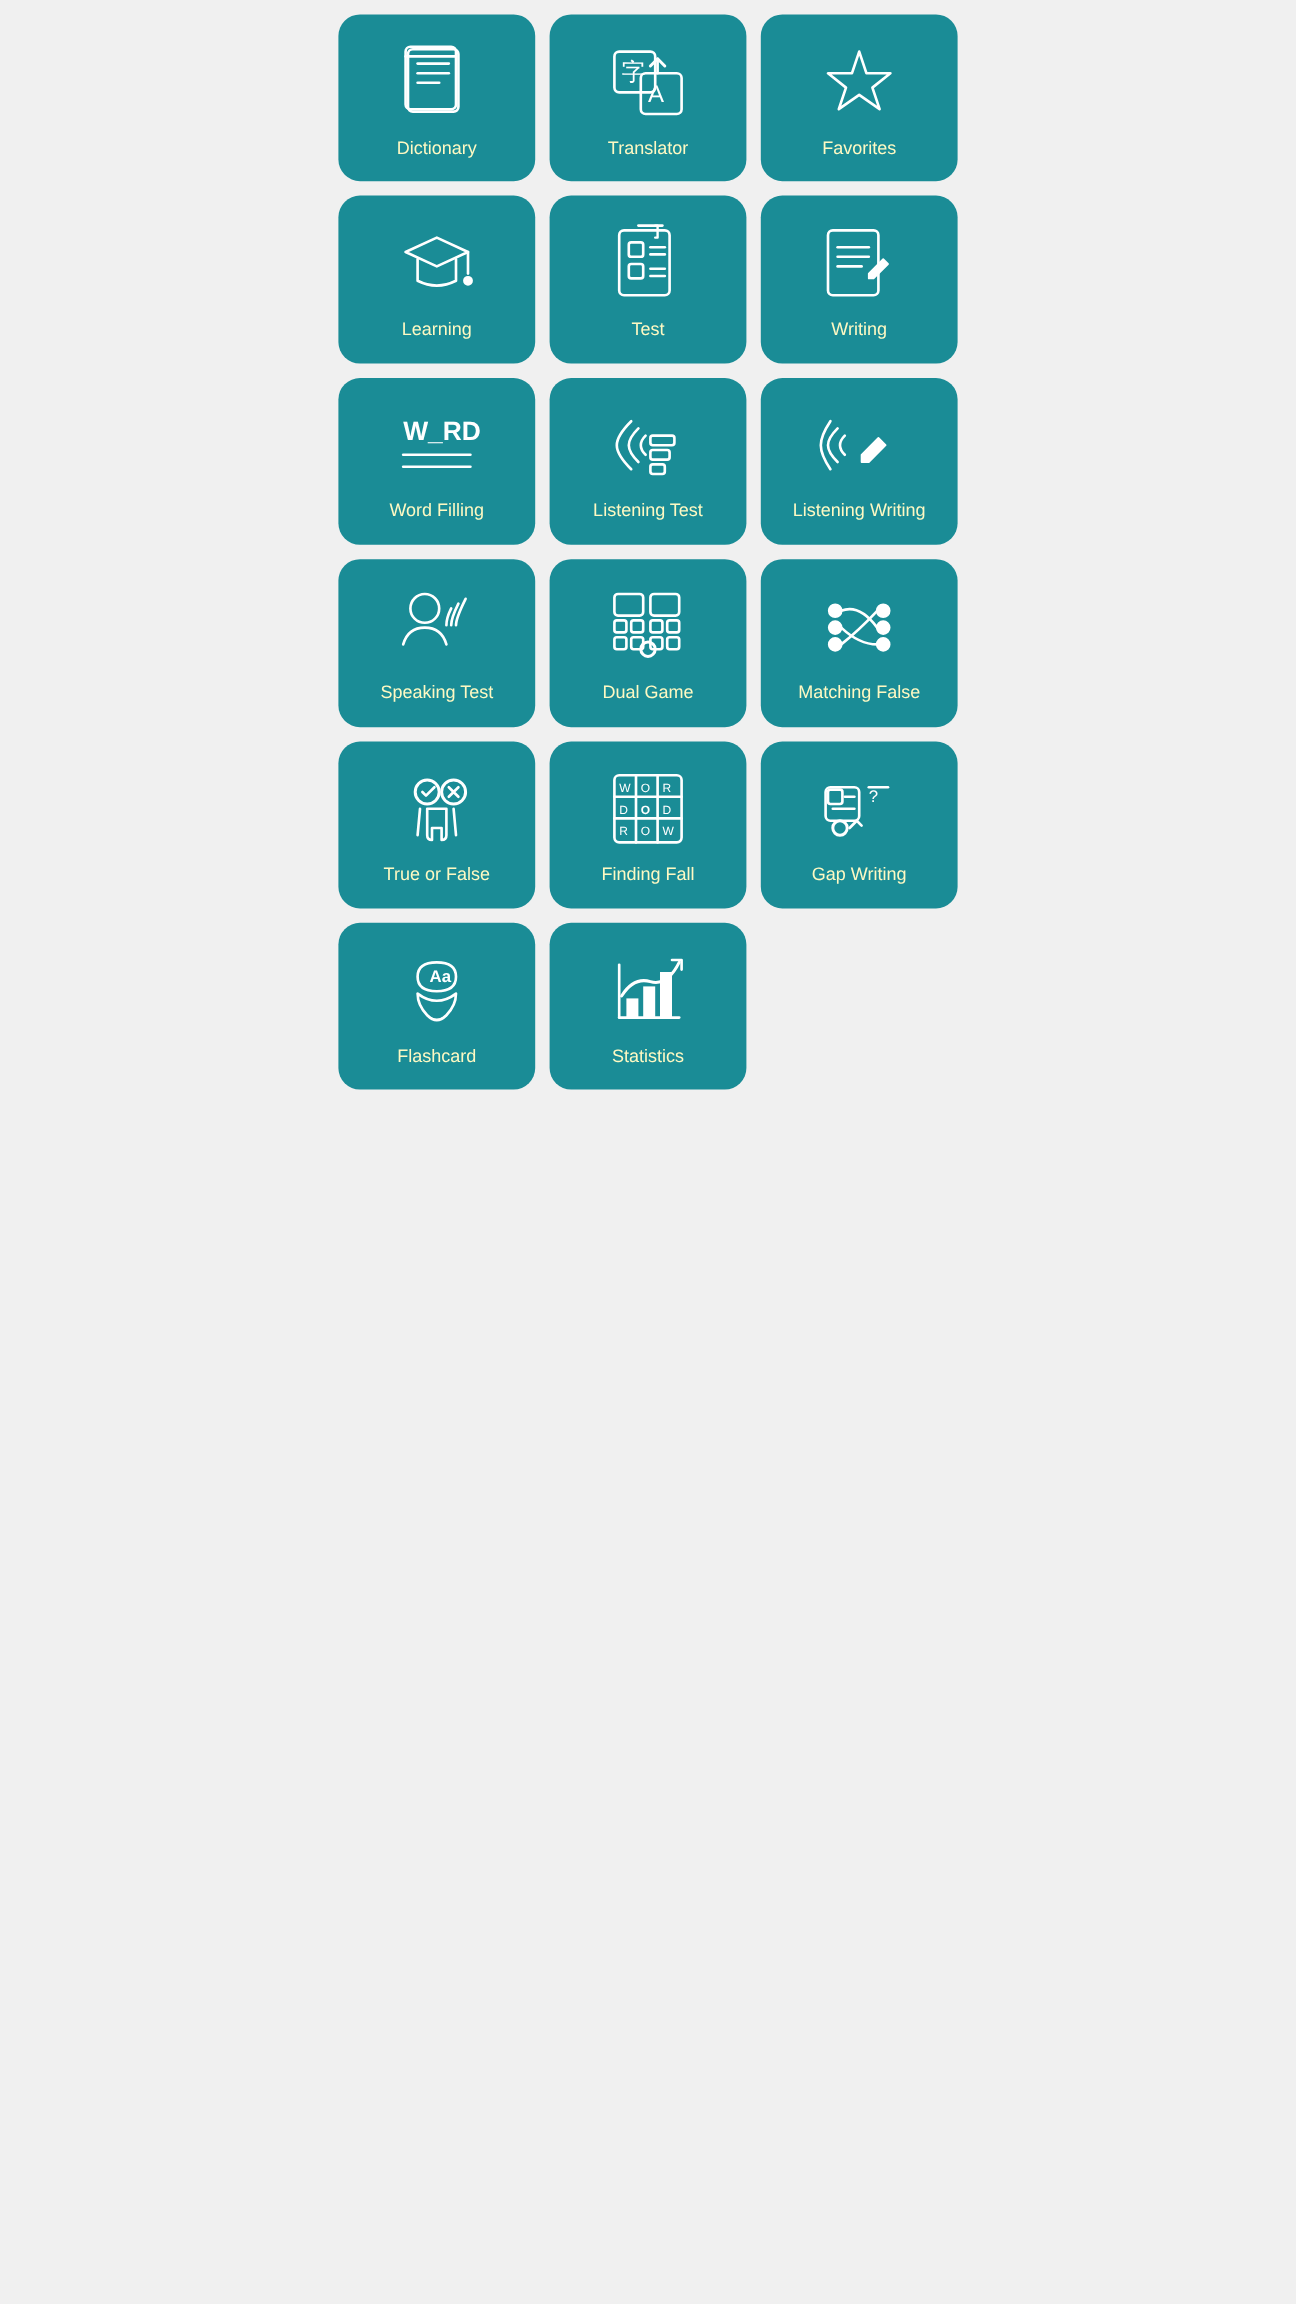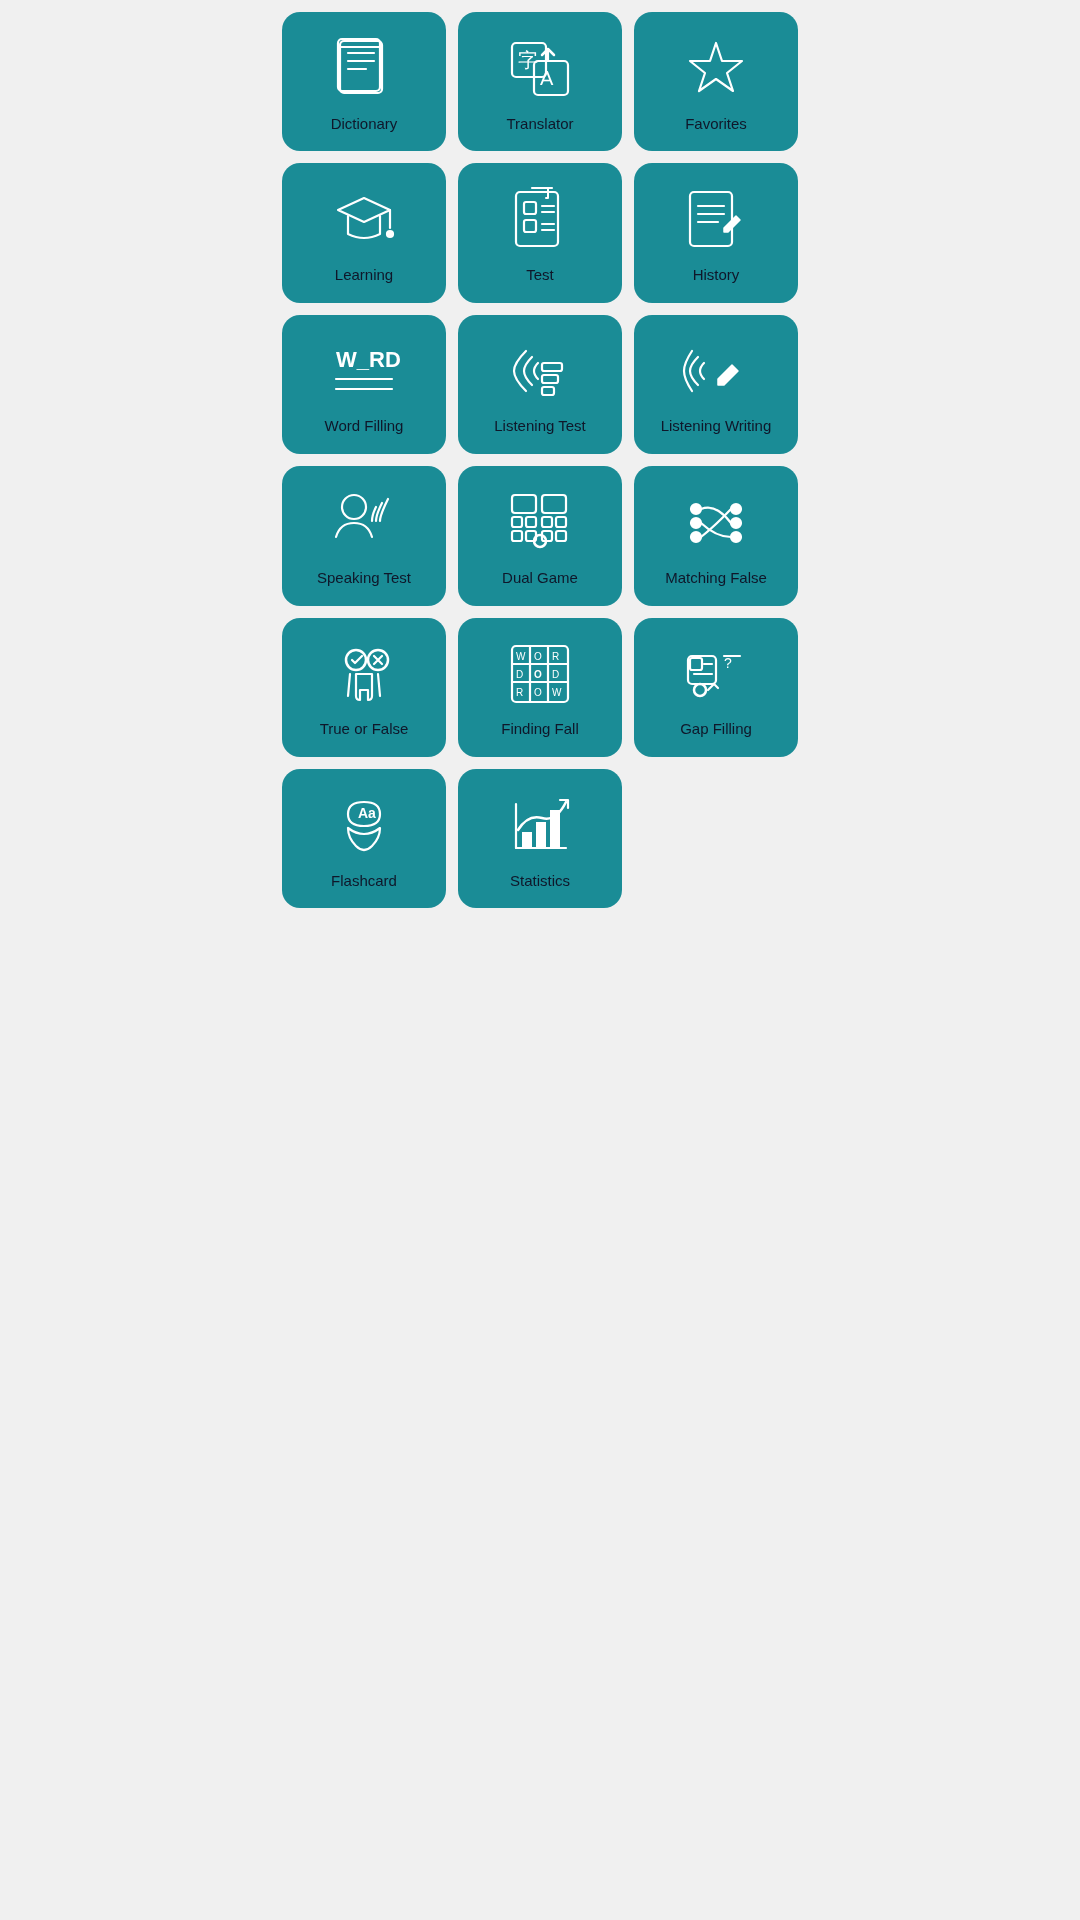--- a/index.html
+++ b/index.html
@@ -40,21 +40,21 @@
     .tile-icon svg {
       width: 72px;
       height: 72px;
       fill: none;
       stroke: white;
       stroke-width: 2.2;
       stroke-linecap: round;
       stroke-linejoin: round;
     }
     .tile-label {
-      color: #0f172a;
+      color: #fef9c3;
       font-size: 15px;
       font-weight: 500;
       line-height: 1.2;
     }
   </style>
 </head>
 <body>
 
 <div class="grid">
 <div class="tile">
@@ -121,21 +121,21 @@
     <div class="tile">
       <div class="tile-icon">
         <svg viewBox="0 0 72 72">
           <rect x="10" y="8" width="42" height="54" rx="4"></rect>
           <line x1="18" y1="22" x2="44" y2="22"></line>
           <line x1="18" y1="30" x2="44" y2="30"></line>
           <line x1="18" y1="38" x2="38" y2="38"></line>
           <path d="M44 44 L56 32 L60 36 L48 48 L44 48 Z" fill="white" stroke="white" stroke-width="1.5"></path>
         </svg>
       </div>
-      <span class="tile-label">History</span>
+      <span class="tile-label">Writing</span>
     </div>
     <div class="tile">
       <div class="tile-icon">
         <svg viewBox="0 0 72 72">
           <text x="8" y="32" font-size="22" fill="white" stroke="none" font-family="Arial" font-weight="bold">W_RD</text>
           <line x1="8" y1="44" x2="64" y2="44"></line>
           <line x1="8" y1="54" x2="64" y2="54"></line>
         </svg>
       </div>
       <span class="tile-label">Word Filling</span>
@@ -253,21 +253,21 @@
           <path d="M24 26 L32 26"></path>
           <path d="M14 36 L32 36"></path>
           <circle cx="20" cy="52" r="6" stroke-width="2.5"></circle>
           <path d="M28 52 L34 46"></path>
           <path d="M34 46 L38 50"></path>
           <path d="M44 18 L60 18"></path>
           <path d="M44 26"></path>
           <text x="44" y="30" font-size="14" fill="white" stroke="none" font-family="Arial">?</text>
         </svg>
       </div>
-      <span class="tile-label">Gap Filling</span>
+      <span class="tile-label">Gap Writing</span>
     </div>
     <div class="tile">
       <div class="tile-icon">
         <svg viewBox="0 0 72 72">
           <path d="M36 12 Q20 12 20 24 Q20 36 36 36 Q52 36 52 24 Q52 12 36 12 Z"></path>
           <path d="M28 56 Q36 64 44 56 Q52 48 52 38 Q44 44 36 44 Q28 44 20 38 Q20 48 28 56 Z"></path>
           <text x="30" y="28" font-size="14" fill="white" stroke="none" font-family="Arial" font-weight="bold">Aa</text>
         </svg>
       </div>
       <span class="tile-label">Flashcard</span>

